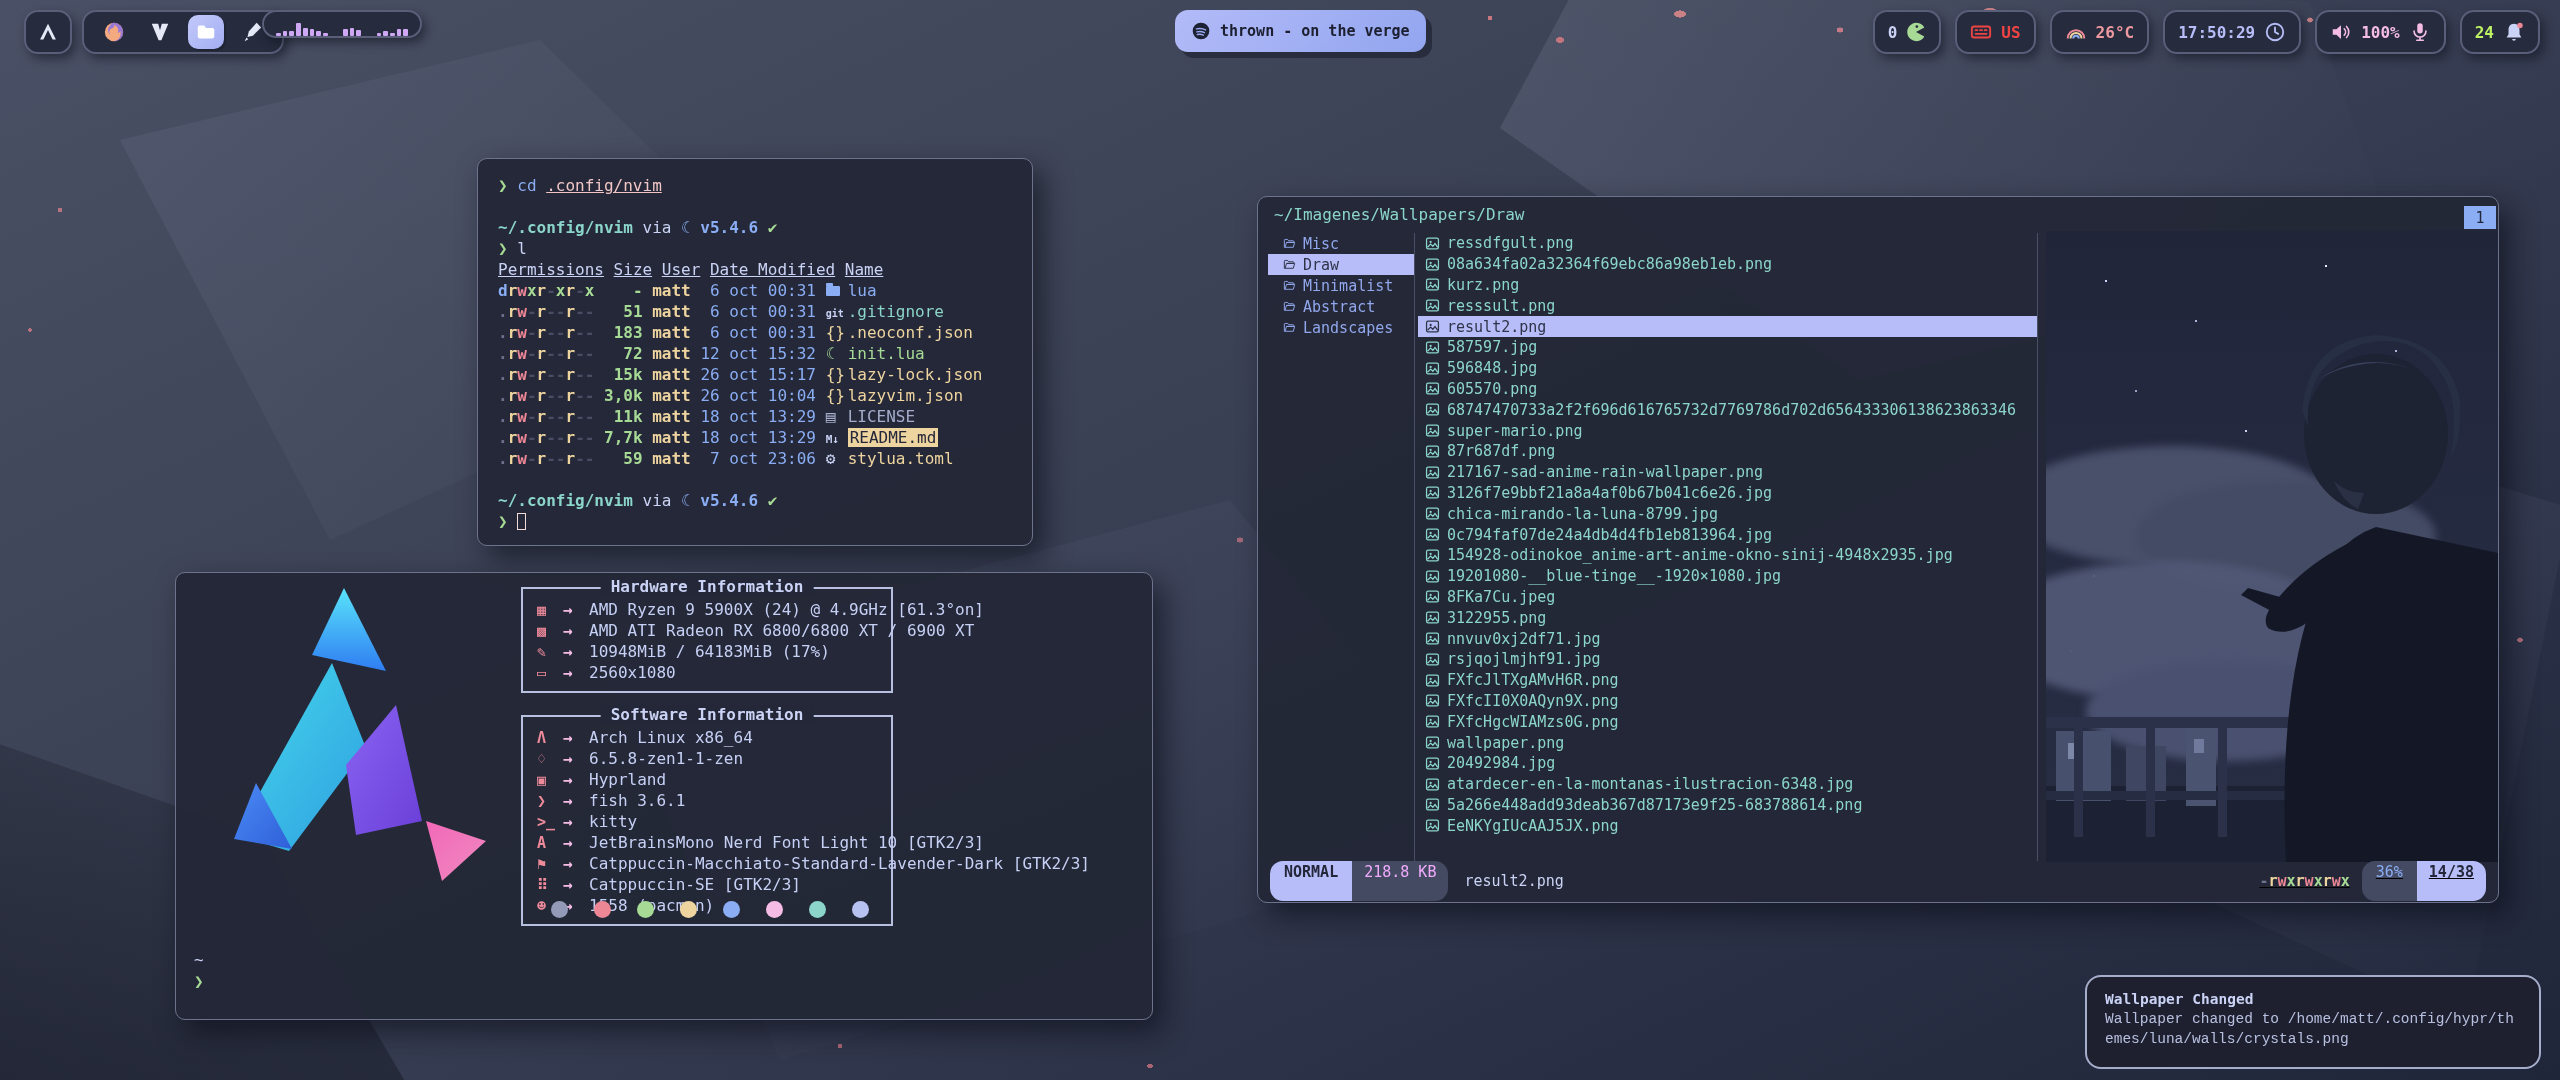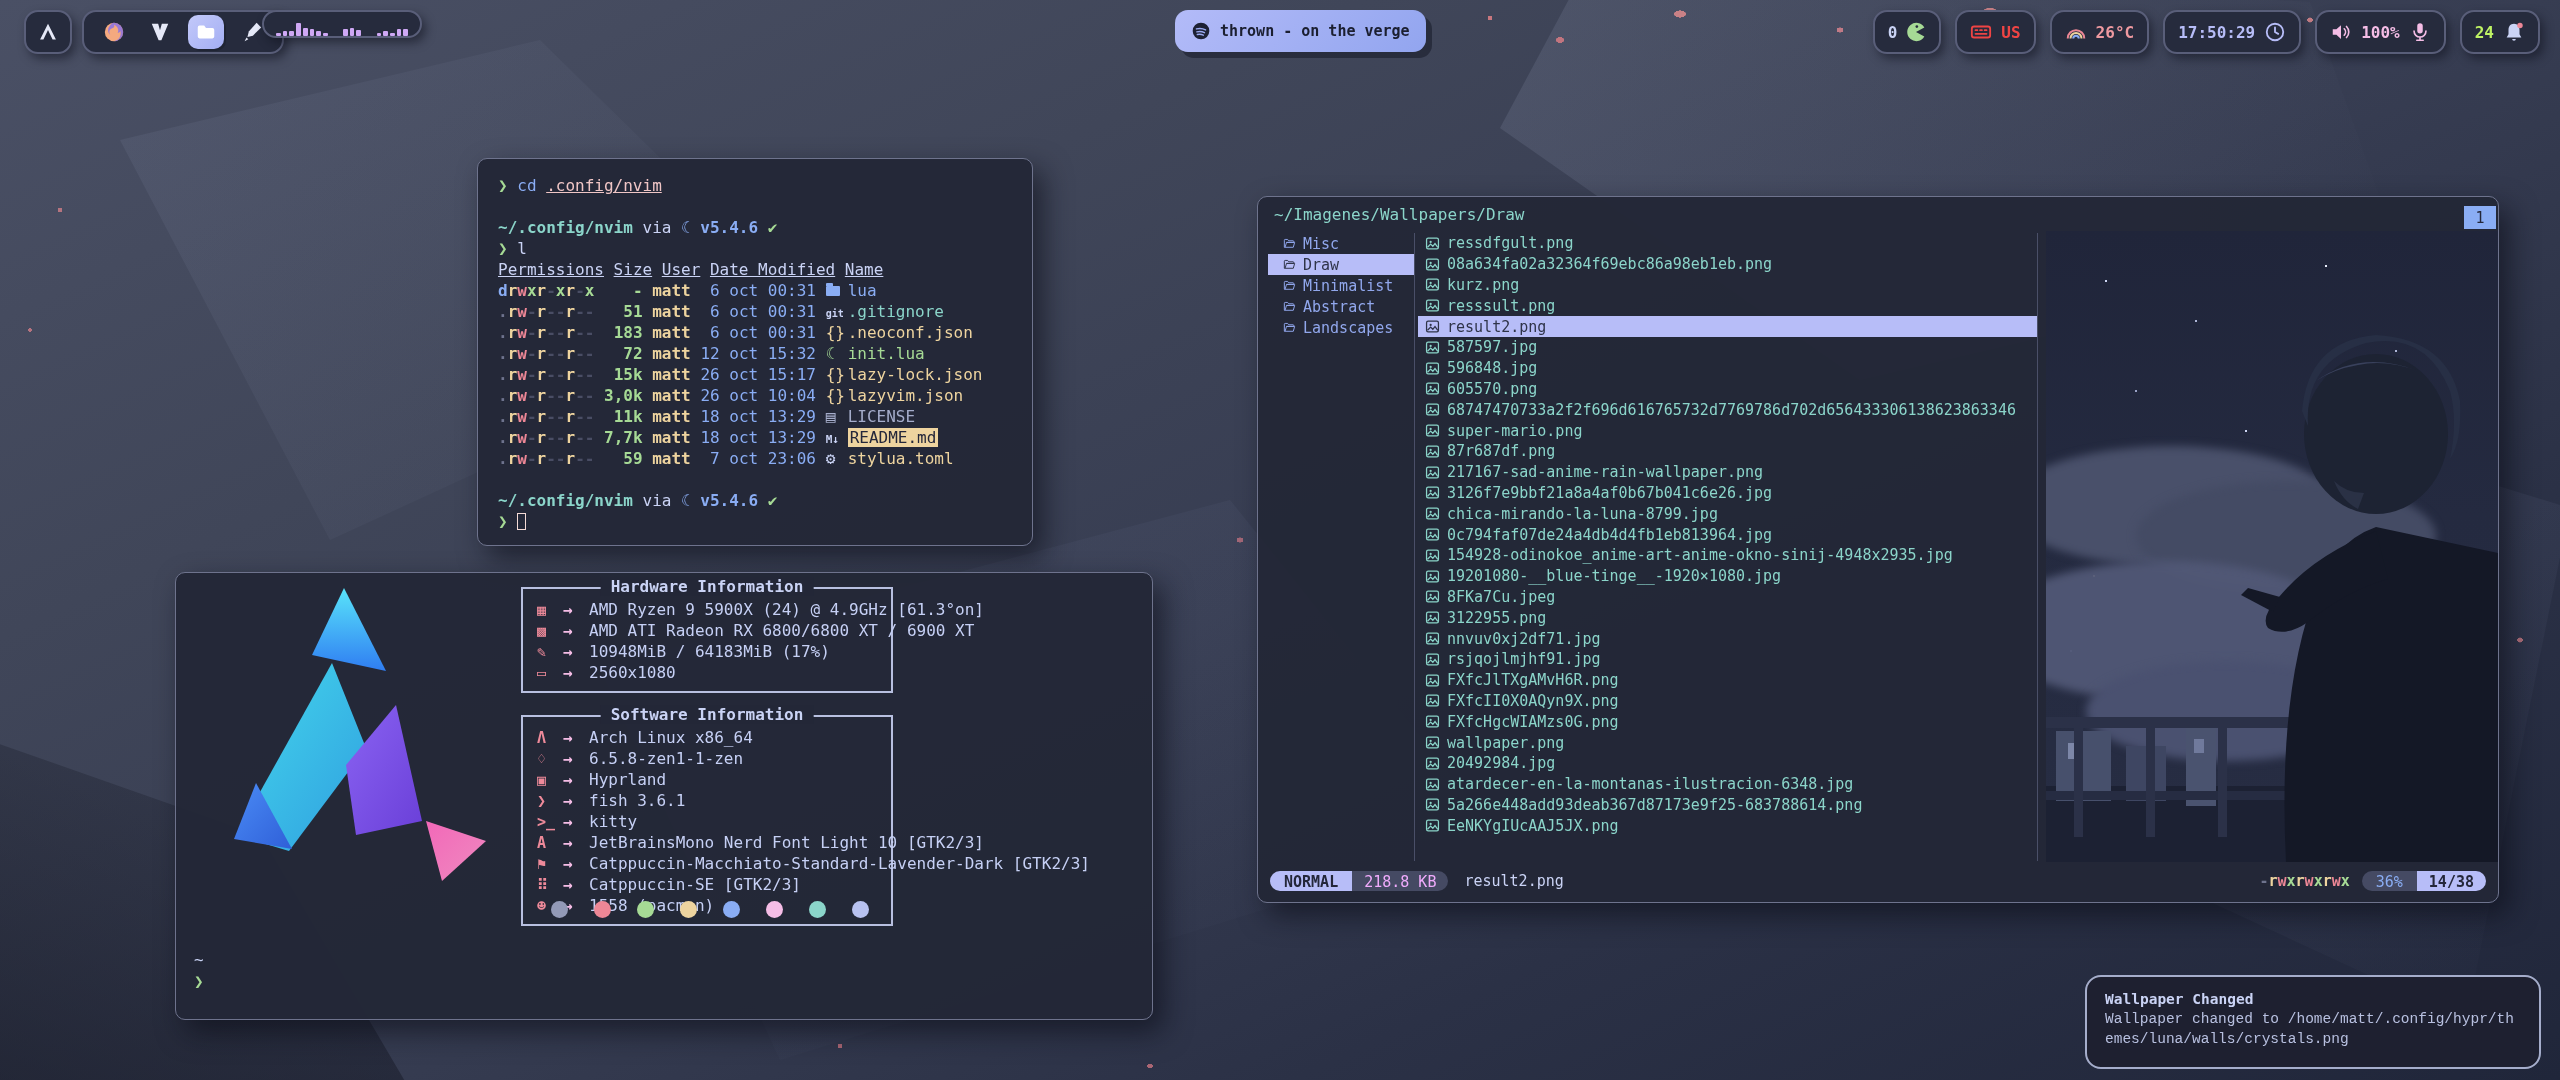--- a/index.html
+++ b/index.html
@@ -94,25 +94,25 @@
   .side-item { display:flex; align-items:center; gap:6px; height:21px; color:#91a7ec; padding-left:14px; }
   .side-item.sel { background:#b7bdf8; color:#2f3449; }
   .side-item svg { width:15px; height:13px; }
   .vsep { position:absolute; top:36px; width:1px; background:#4a4f68; }
   .vsep1 { left:156px; height:628px; } .vsep2 { left:779px; height:628px; }
   .fm-files { position:absolute; left:160px; top:36px; width:619px; }
   .frow2 { display:flex; align-items:center; gap:7px; height:20.8px; color:#8bd5ca; padding-left:7px; white-space:nowrap; }
   .frow2.sel { background:#b7bdf8; color:#2f3449; }
   .frow2 svg { width:15px; height:15px; flex:0 0 15px; }
   .fm-status { position:absolute; left:12px; right:12px; bottom:8px; height:26px; display:flex; align-items:center; }
-  .pillgrp { display:flex; border-radius:13px; overflow:hidden; height:20px; }
+  .pillgrp { display:flex; border-radius:13px; overflow:hidden; height:40px; }
   .pill-mode { background:#b7bdf8; color:#24273a; font-weight:bold; padding:2px 14px; }
   .pill-size { background:#454a63; color:#f0abfc; padding:2px 12px; }
   .sb-name { margin-left:16px; color:#cad3f5; }
-  .sb-right { margin-left:auto; display:flex; align-items:center; gap:12px; }
+  .sb-right { margin-left:auto; display:flex; align-items:center; gap:12px;text-decoration:underline; }
   .pill-pct { background:#454a63; color:#8aadf4; padding:2px 14px; }
   .pill-pos { background:#b7bdf8; color:#24273a; font-weight:bold; padding:2px 12px; }
 
   
   .preview { position:absolute; left:788px; top:34px; width:452px; height:631px; overflow:hidden;
     background:linear-gradient(180deg,#20253a 0%,#242a40 45%,#272d43 100%); }
   .stars { position:absolute; inset:0; background-repeat:no-repeat; background-image:
     radial-gradient(2px 2px at 60px 50px,#cdd6f4 50%,transparent 51%),
     radial-gradient(2px 2px at 150px 90px,#aeb6d8 50%,transparent 51%),
     radial-gradient(3px 3px at 280px 35px,#e8edfa 50%,transparent 51%),

